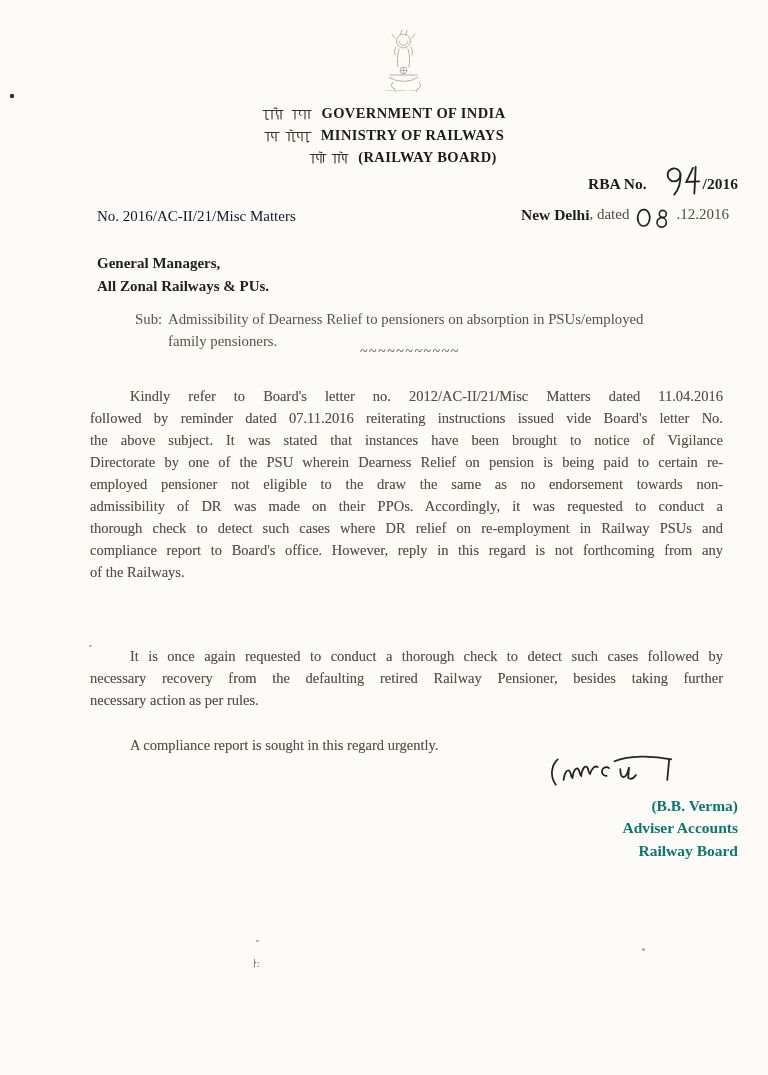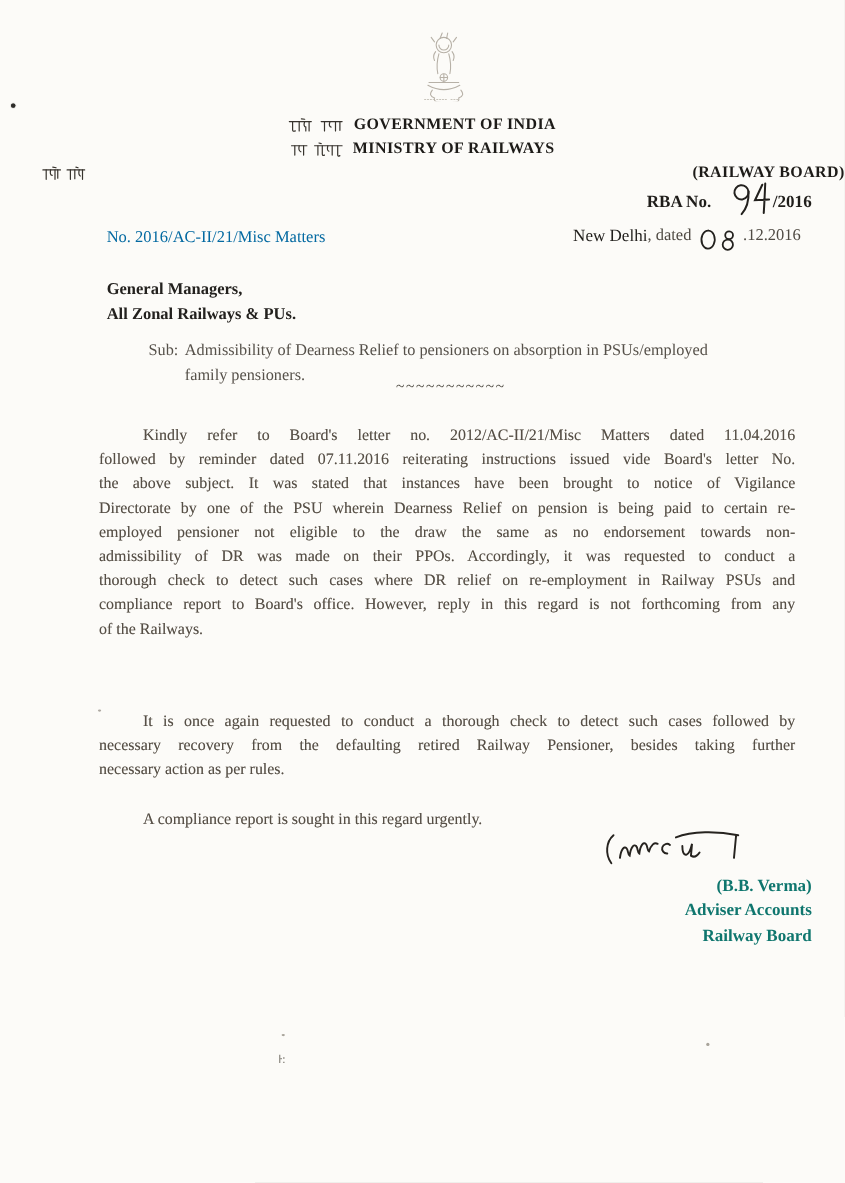--- a/index.html
+++ b/index.html
@@ -10,33 +10,33 @@
     color:#544f47;
   }
   .page *{box-sizing:border-box;}
 
   
   .emblem{position:absolute;left:372px;top:26px;width:62px;height:66px;}
 
   
   .letterhead{position:absolute;left:0;right:0;top:100px;}
   .hdr-row{display:flex;justify-content:center;align-items:flex-end;gap:9px;height:22px;}
-  .hdr-row.third{padding-left:38px;justify-content:space-between;}
+  .hdr-row.third{padding-left:38px;}
   .hdr-hi{display:inline-block;}
   .hdr-en{font-weight:bold;font-size:14.5px;letter-spacing:.4px;color:#1d1b18;white-space:nowrap;}
 
   
   .rba{position:absolute;left:588px;top:167px;display:flex;align-items:center;white-space:nowrap;}
   .rba .lbl{font-weight:bold;font-size:15.5px;color:#1f1d1a;padding-top:3px;}
   .rba .hw94{margin:-2px 2px 0 10px;}
   .rba .yr{font-weight:bold;font-size:15.5px;color:#1f1d1a;padding-top:3px;}
 
-  .refline{position:absolute;left:97px;top:208px;font-size:15px;color:#0369a1;}
+  .refline{position:absolute;left:97px;top:208px;font-size:15px;color:#0f172a;}
   .dateline{position:absolute;left:521px;top:206px;white-space:nowrap;font-size:15px;color:#4f4a43;display:flex;align-items:flex-start;}
-  .dateline .place{font-weight:normal;font-size:15.5px;color:#201e1b;}
+  .dateline .place{font-weight:bold;font-size:15.5px;color:#201e1b;}
   .dateline .hw08{margin:1px 3px 0 6px;}
 
   
   .addressee{position:absolute;left:97px;top:252px;font-weight:bold;font-size:15px;line-height:22.5px;color:#23211e;}
 
   
   .subject{position:absolute;left:135px;top:308px;width:585px;display:flex;font-size:14.8px;line-height:22px;color:#56514a;}
   .subject .sublbl{width:33px;flex:none;}
   .divider{position:absolute;left:360px;top:344px;font-size:14px;letter-spacing:1.5px;color:#4d4941;}
 

